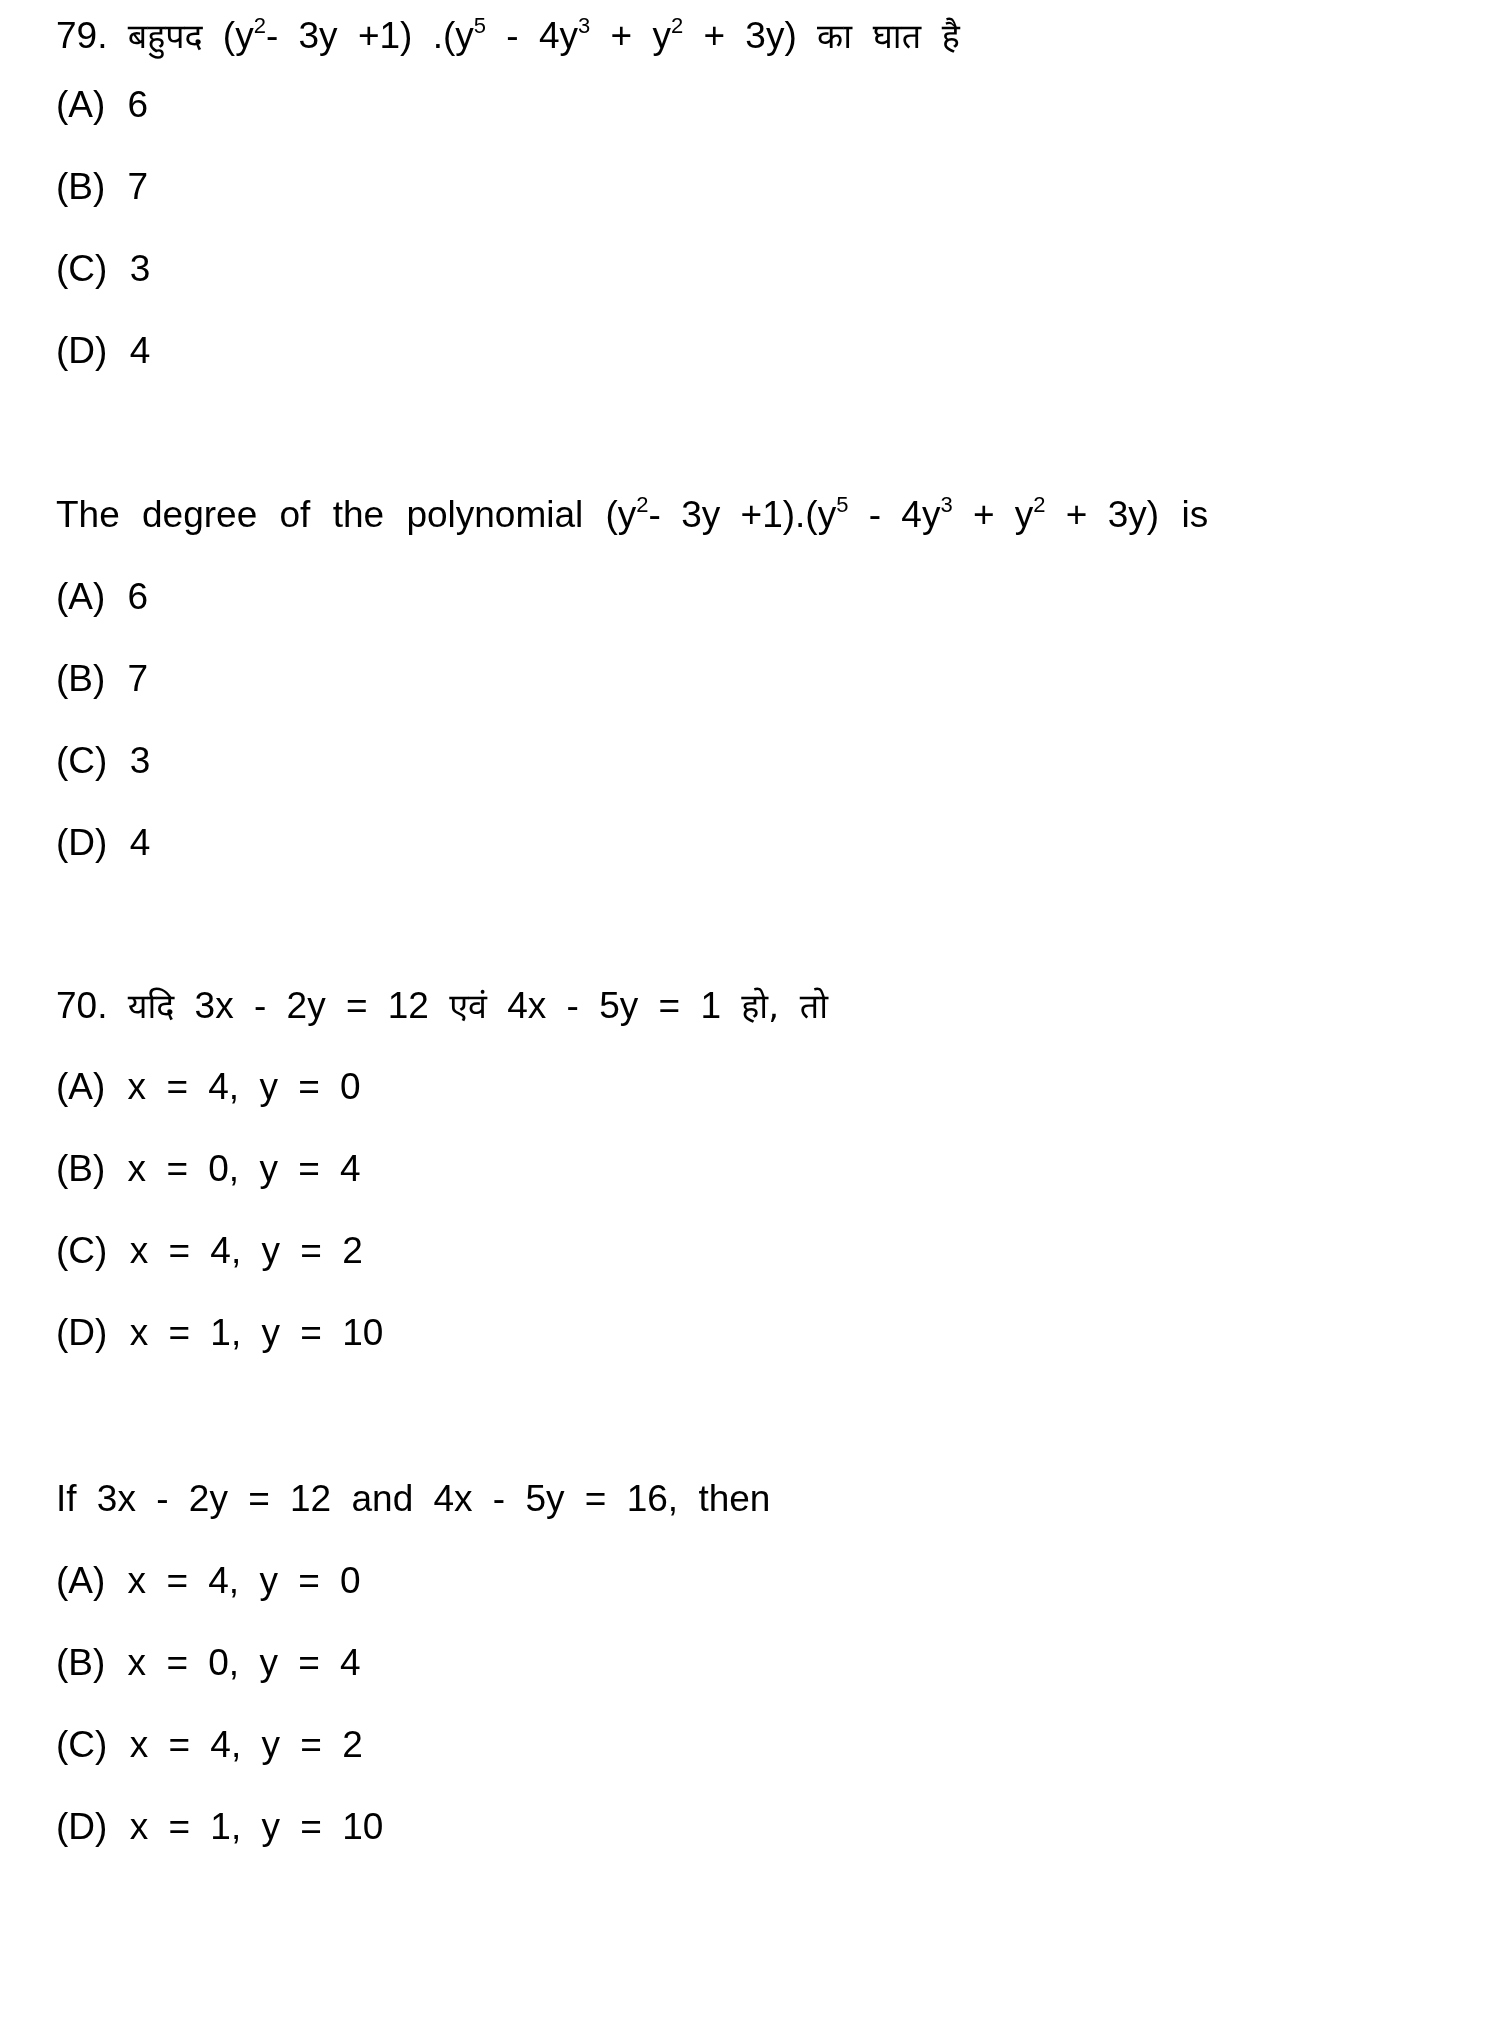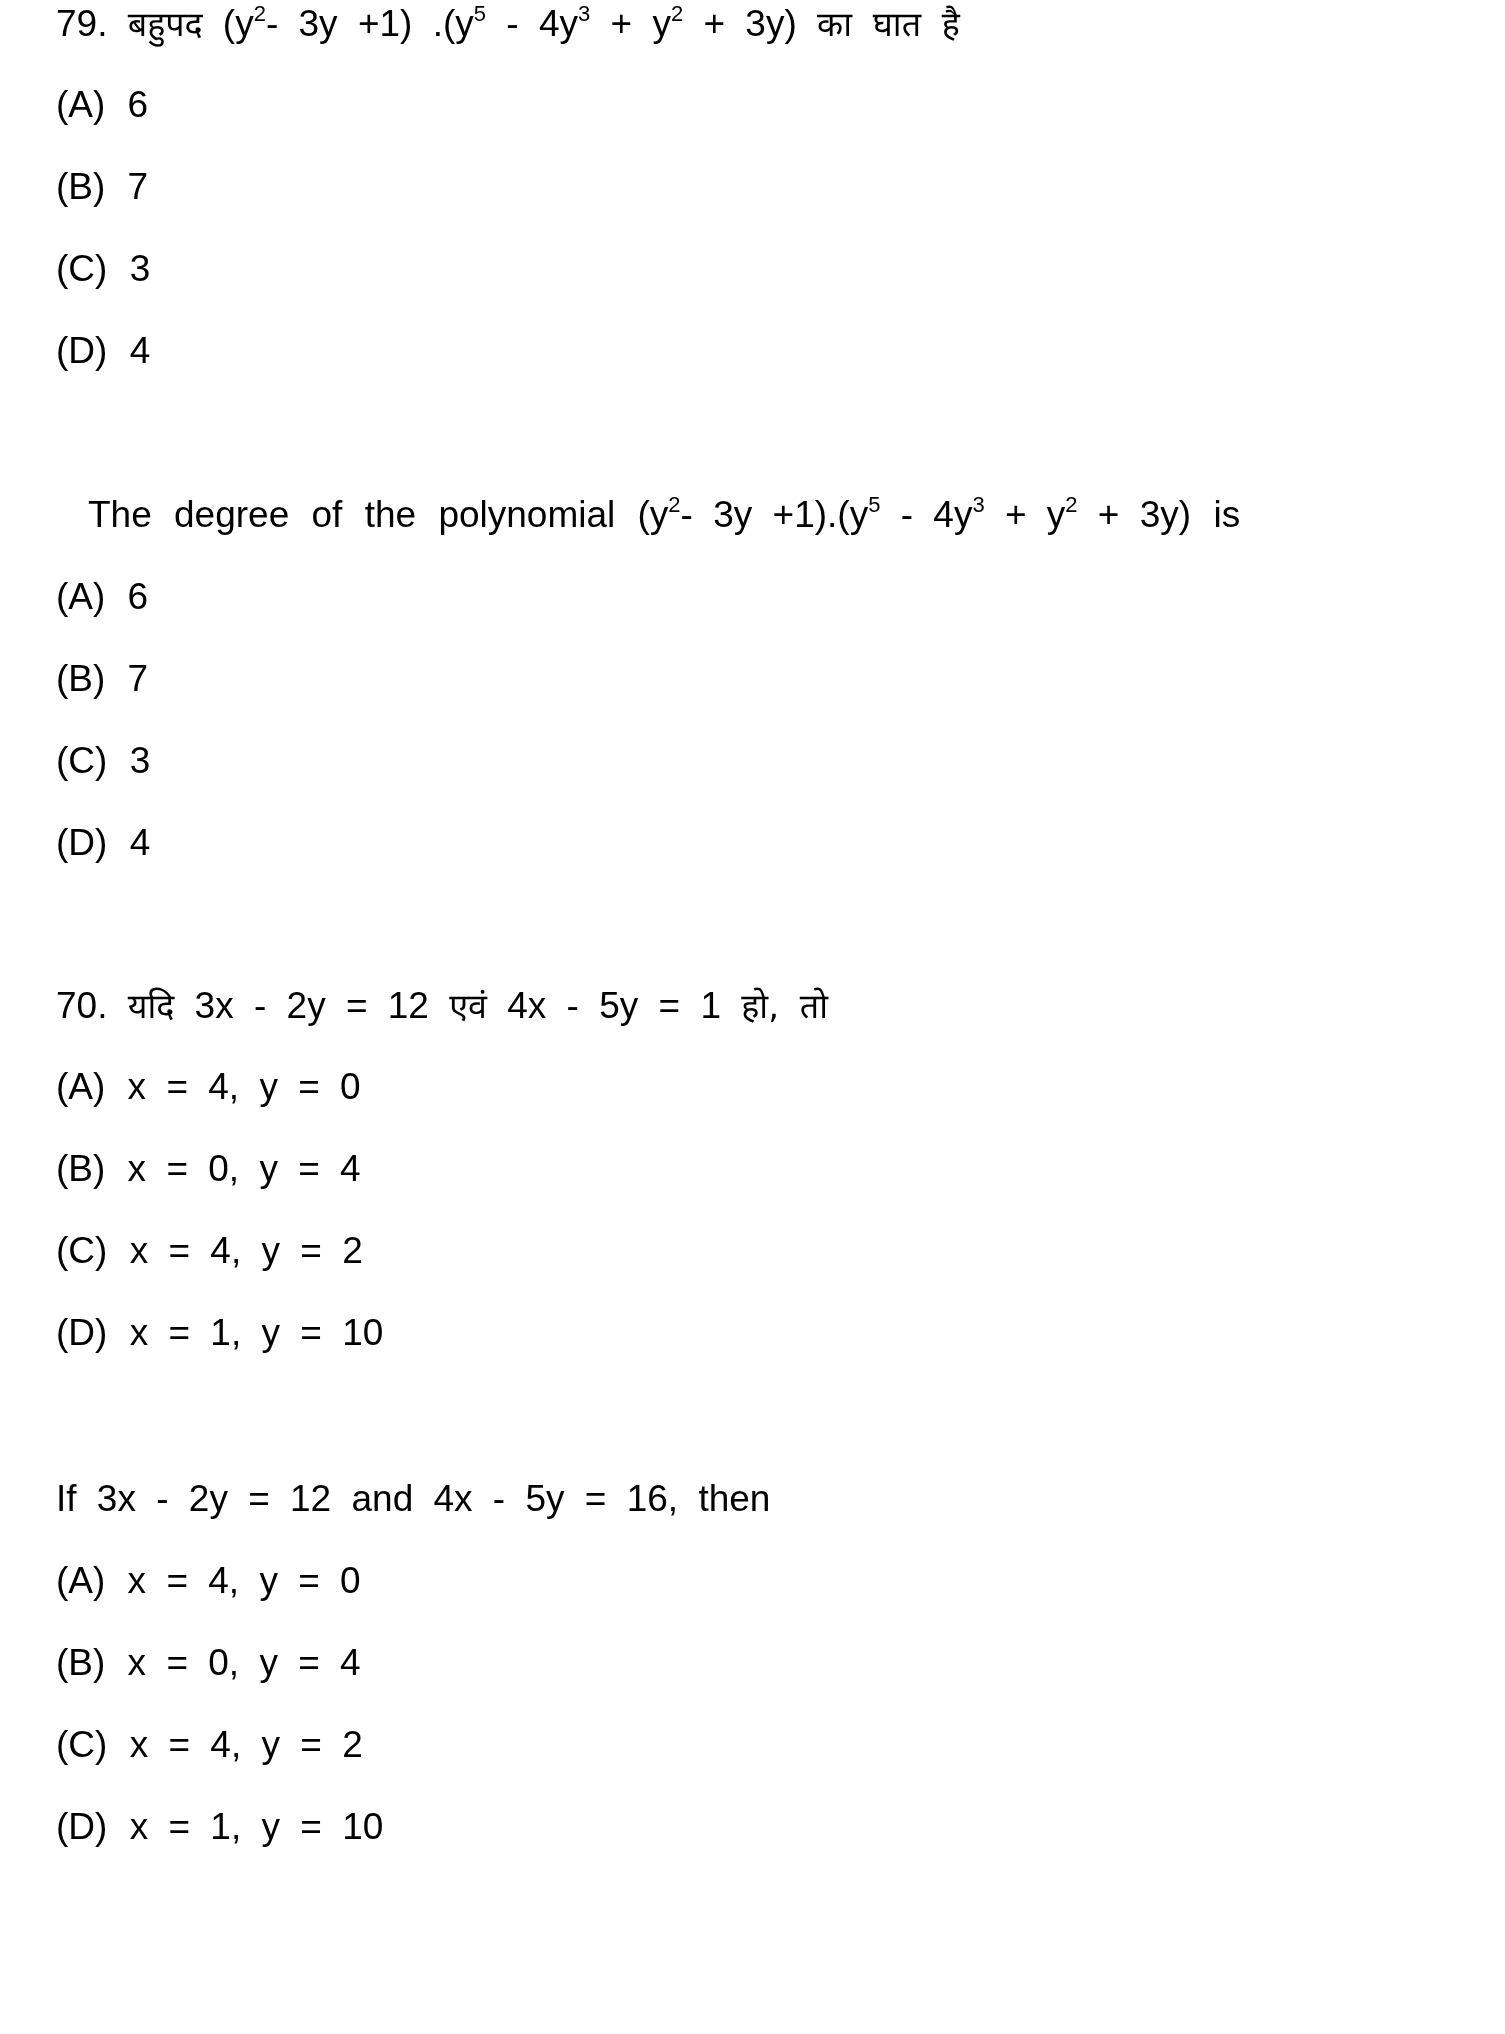--- a/index.html
+++ b/index.html
@@ -24,21 +24,21 @@
     }
     .line {
       position: absolute;
       left: 56px;
       font-size: 37px;
       line-height: 40px;
       height: 40px;
       white-space: nowrap;
       word-spacing: 10px;
     }
-    .stem-en-79 { word-spacing: 12px; margin-left: 32px; }
+    .stem-en-79 { word-spacing: 12px; }
     .opt { word-spacing: 10px; }
     .opt .lbl { margin-right: 2px; }
     .math { word-spacing: 10px; }
     sup {
       font-size: 22px;
       line-height: 0;
       position: relative;
       top: -2px;
       vertical-align: super;
       word-spacing: 0;
@@ -48,21 +48,21 @@
       font-size: 34px;
     }
     .block { position: absolute; left: 0; width: 1505px; }
   </style>
 </head>
 <body>
 
 <div class="page">
 
   <div class="block">
-    <div class="line" style="top:4px;text-align:right;">
+    <div class="line" style="top:16px;text-align:right;">
       <span>79.</span>
       <span class="hi">बहुपद</span>
       <span class="math"><span>(y</span><sup>2</sup><span>- 3y +1) .(y</span><sup>5</sup><span> - 4y</span><sup>3</sup><span> + y</span><sup>2</sup><span> + 3y)</span></span>
       <span class="hi">का घात है</span>
     </div>
     <div class="line opt" style="top:85px;">
       <span class="lbl">(A)</span>
       <span>6</span>
     </div>
     <div class="line opt" style="top:167px;">

